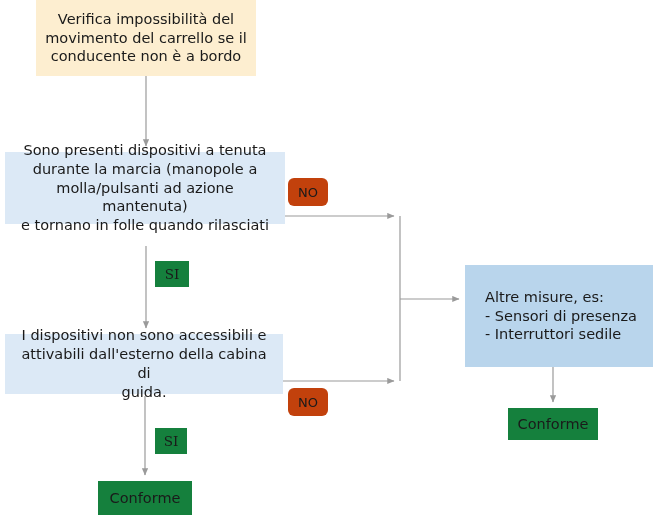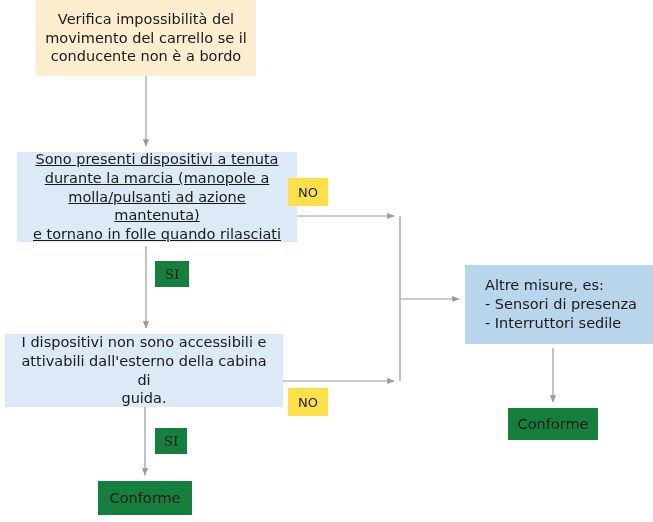--- a/index.html
+++ b/index.html
@@ -71,33 +71,34 @@
   }
   .label {
     position: absolute;
     box-sizing: border-box;
     display: flex;
     align-items: center;
     justify-content: center;
     font-size: 13px;
   }
   .lbl-no {
-    background: #fde047;
+    background: #c2410c;
     font-family: "DejaVu Sans", sans-serif;
+    border-radius: 6px;
   }
   .lbl-si {
     background: #15803d;
     font-family: "DejaVu Serif", serif;
     font-size: 13.5px;
   }
   
   #node-start      { left: 36px;  top: 0px;   width: 220px; height: 76px; }
-  #node-decision1  { left: 17px;   top: 152px; width: 280px; height: 90px; text-decoration: underline; }
-  #node-decision2  { left: 5px;   top: 334px; width: 278px; height: 73px; }
-  #node-measures   { left: 465px; top: 265px; width: 188px; height: 79px; padding-left: 20px; }
+  #node-decision1  { left: 5px;   top: 152px; width: 280px; height: 72px; }
+  #node-decision2  { left: 5px;   top: 334px; width: 278px; height: 60px; }
+  #node-measures   { left: 465px; top: 265px; width: 188px; height: 102px; padding-left: 20px; }
   #node-conforme-r { left: 508px; top: 408px; width: 90px;  height: 32px; }
   #node-conforme-l { left: 98px;  top: 481px; width: 94px;  height: 34px; }
 
   #label-no-1 { left: 288px; top: 178px; width: 40px; height: 28px; }
   #label-no-2 { left: 288px; top: 388px; width: 40px; height: 28px; }
   #label-si-1 { left: 155px; top: 261px; width: 34px; height: 26px; }
   #label-si-2 { left: 155px; top: 428px; width: 32px; height: 26px; }
 </style>
 </head>
 <body>

